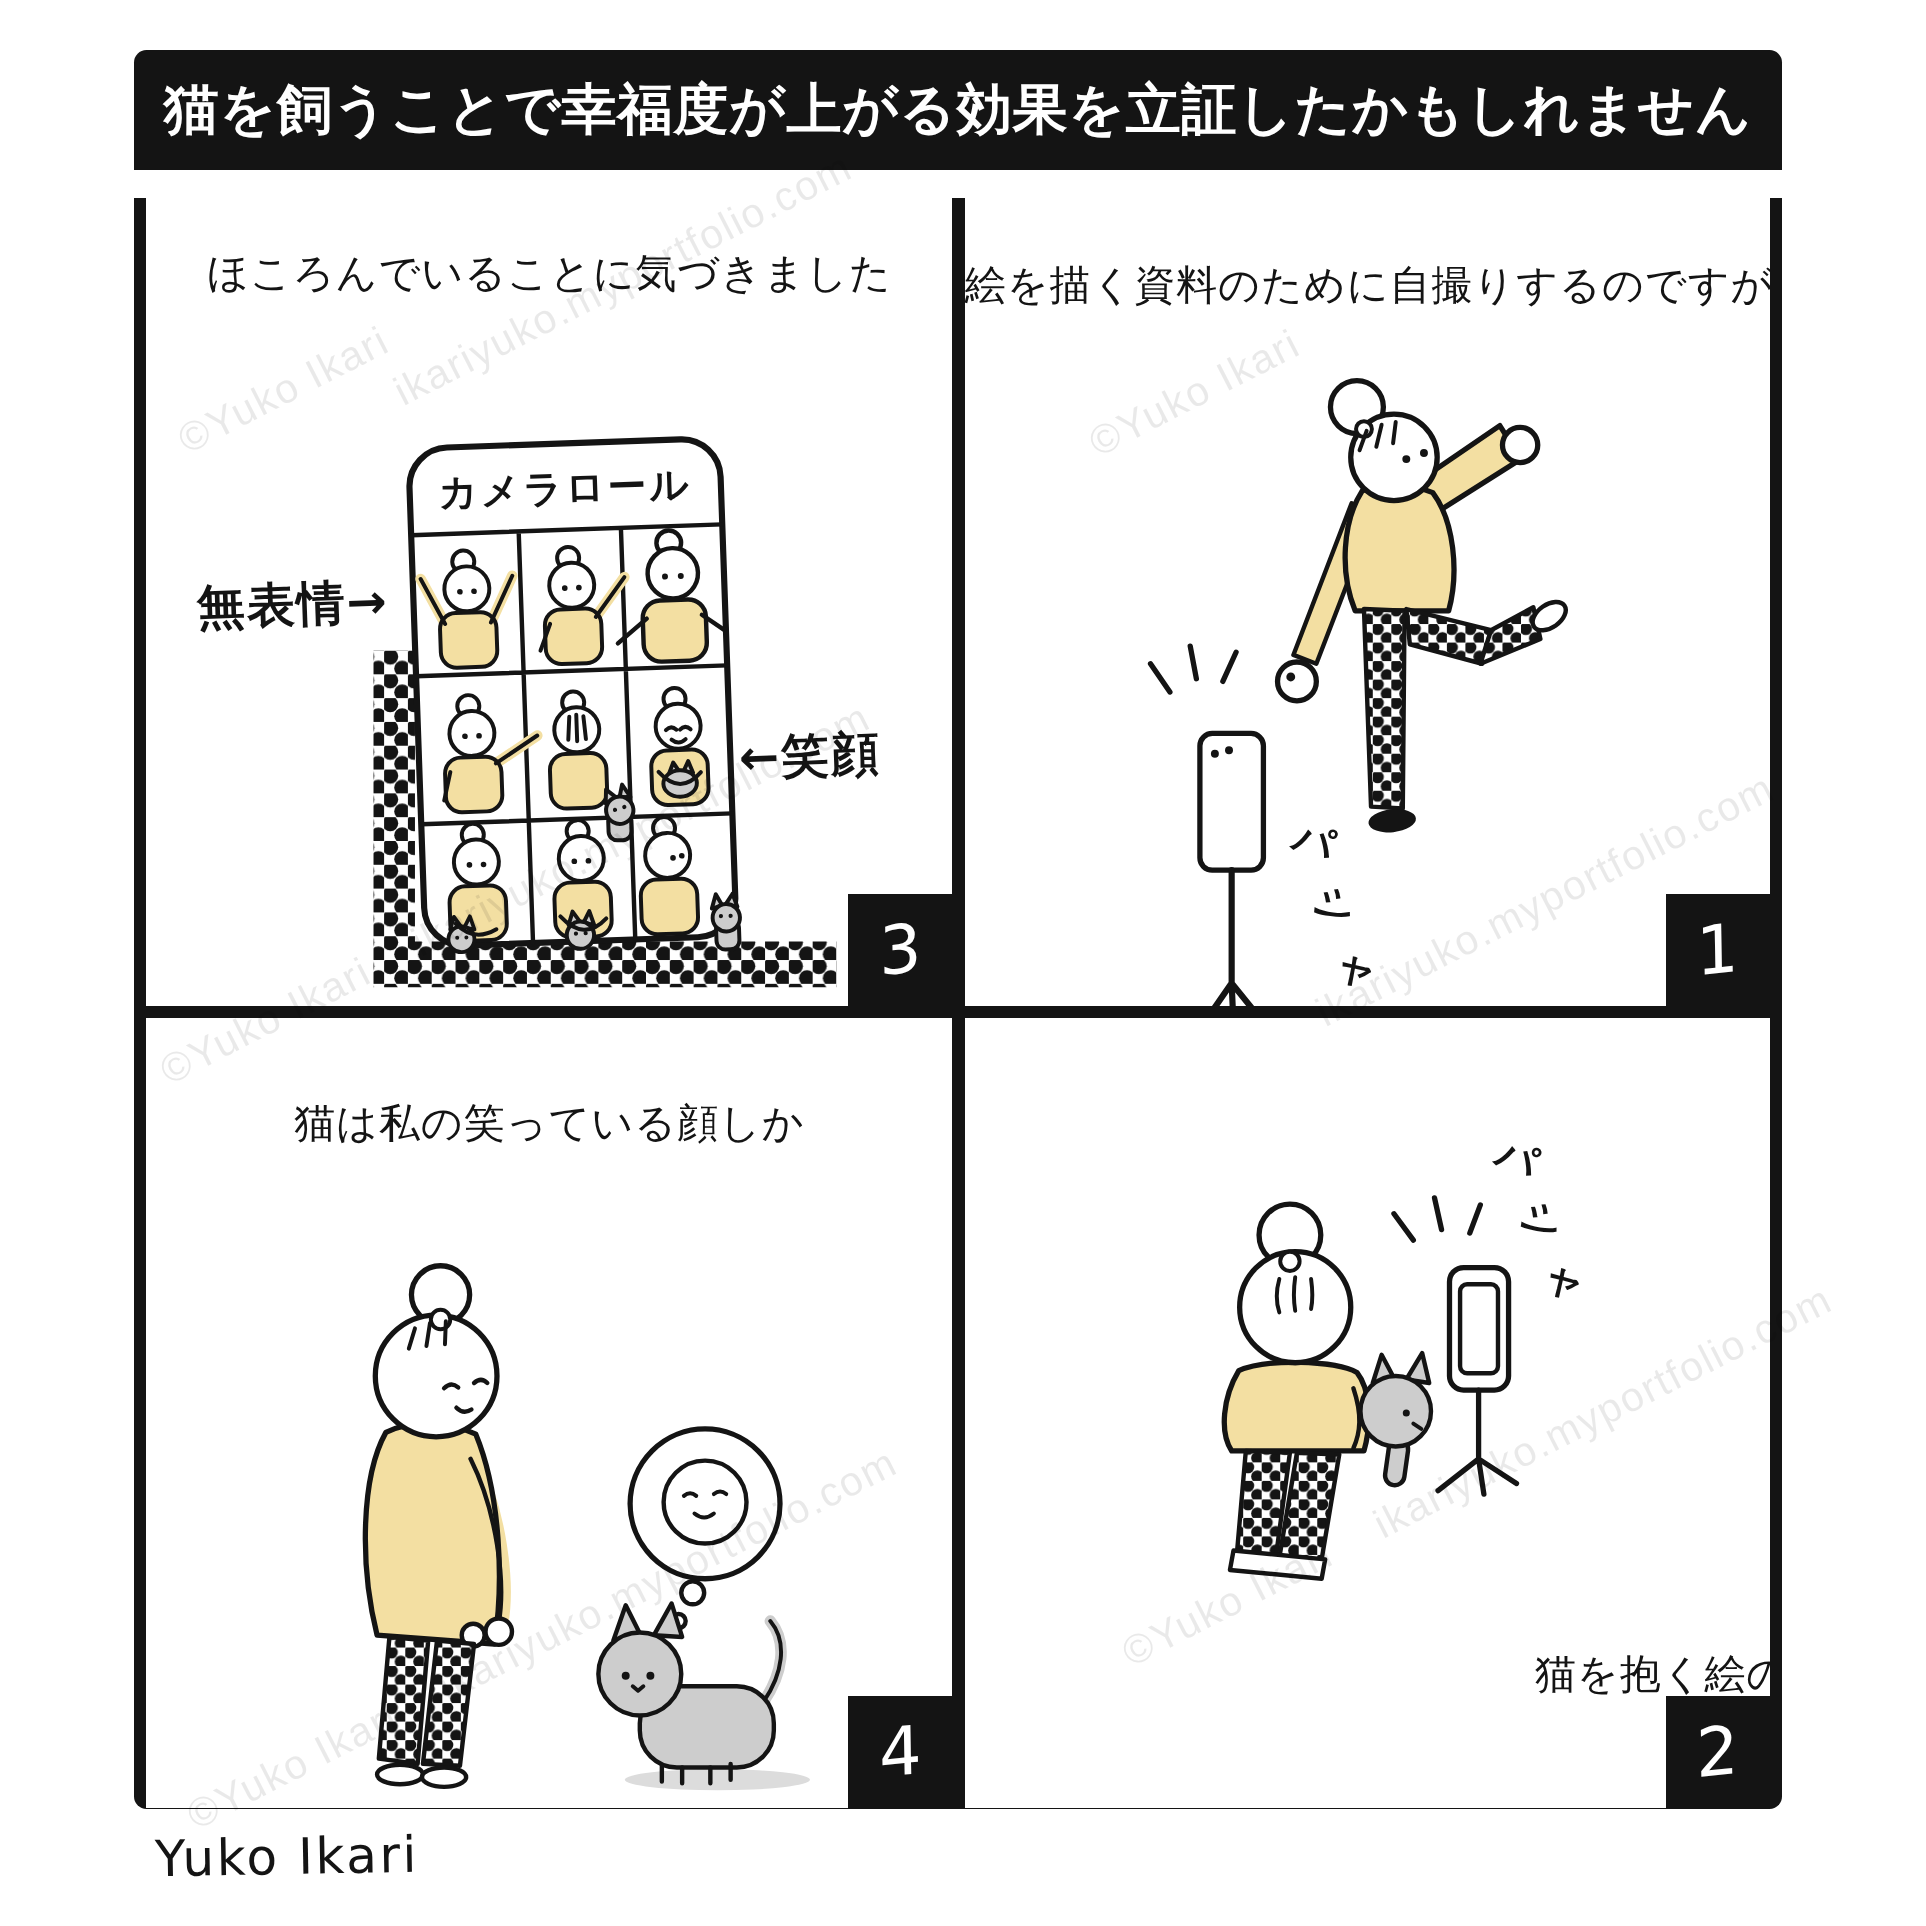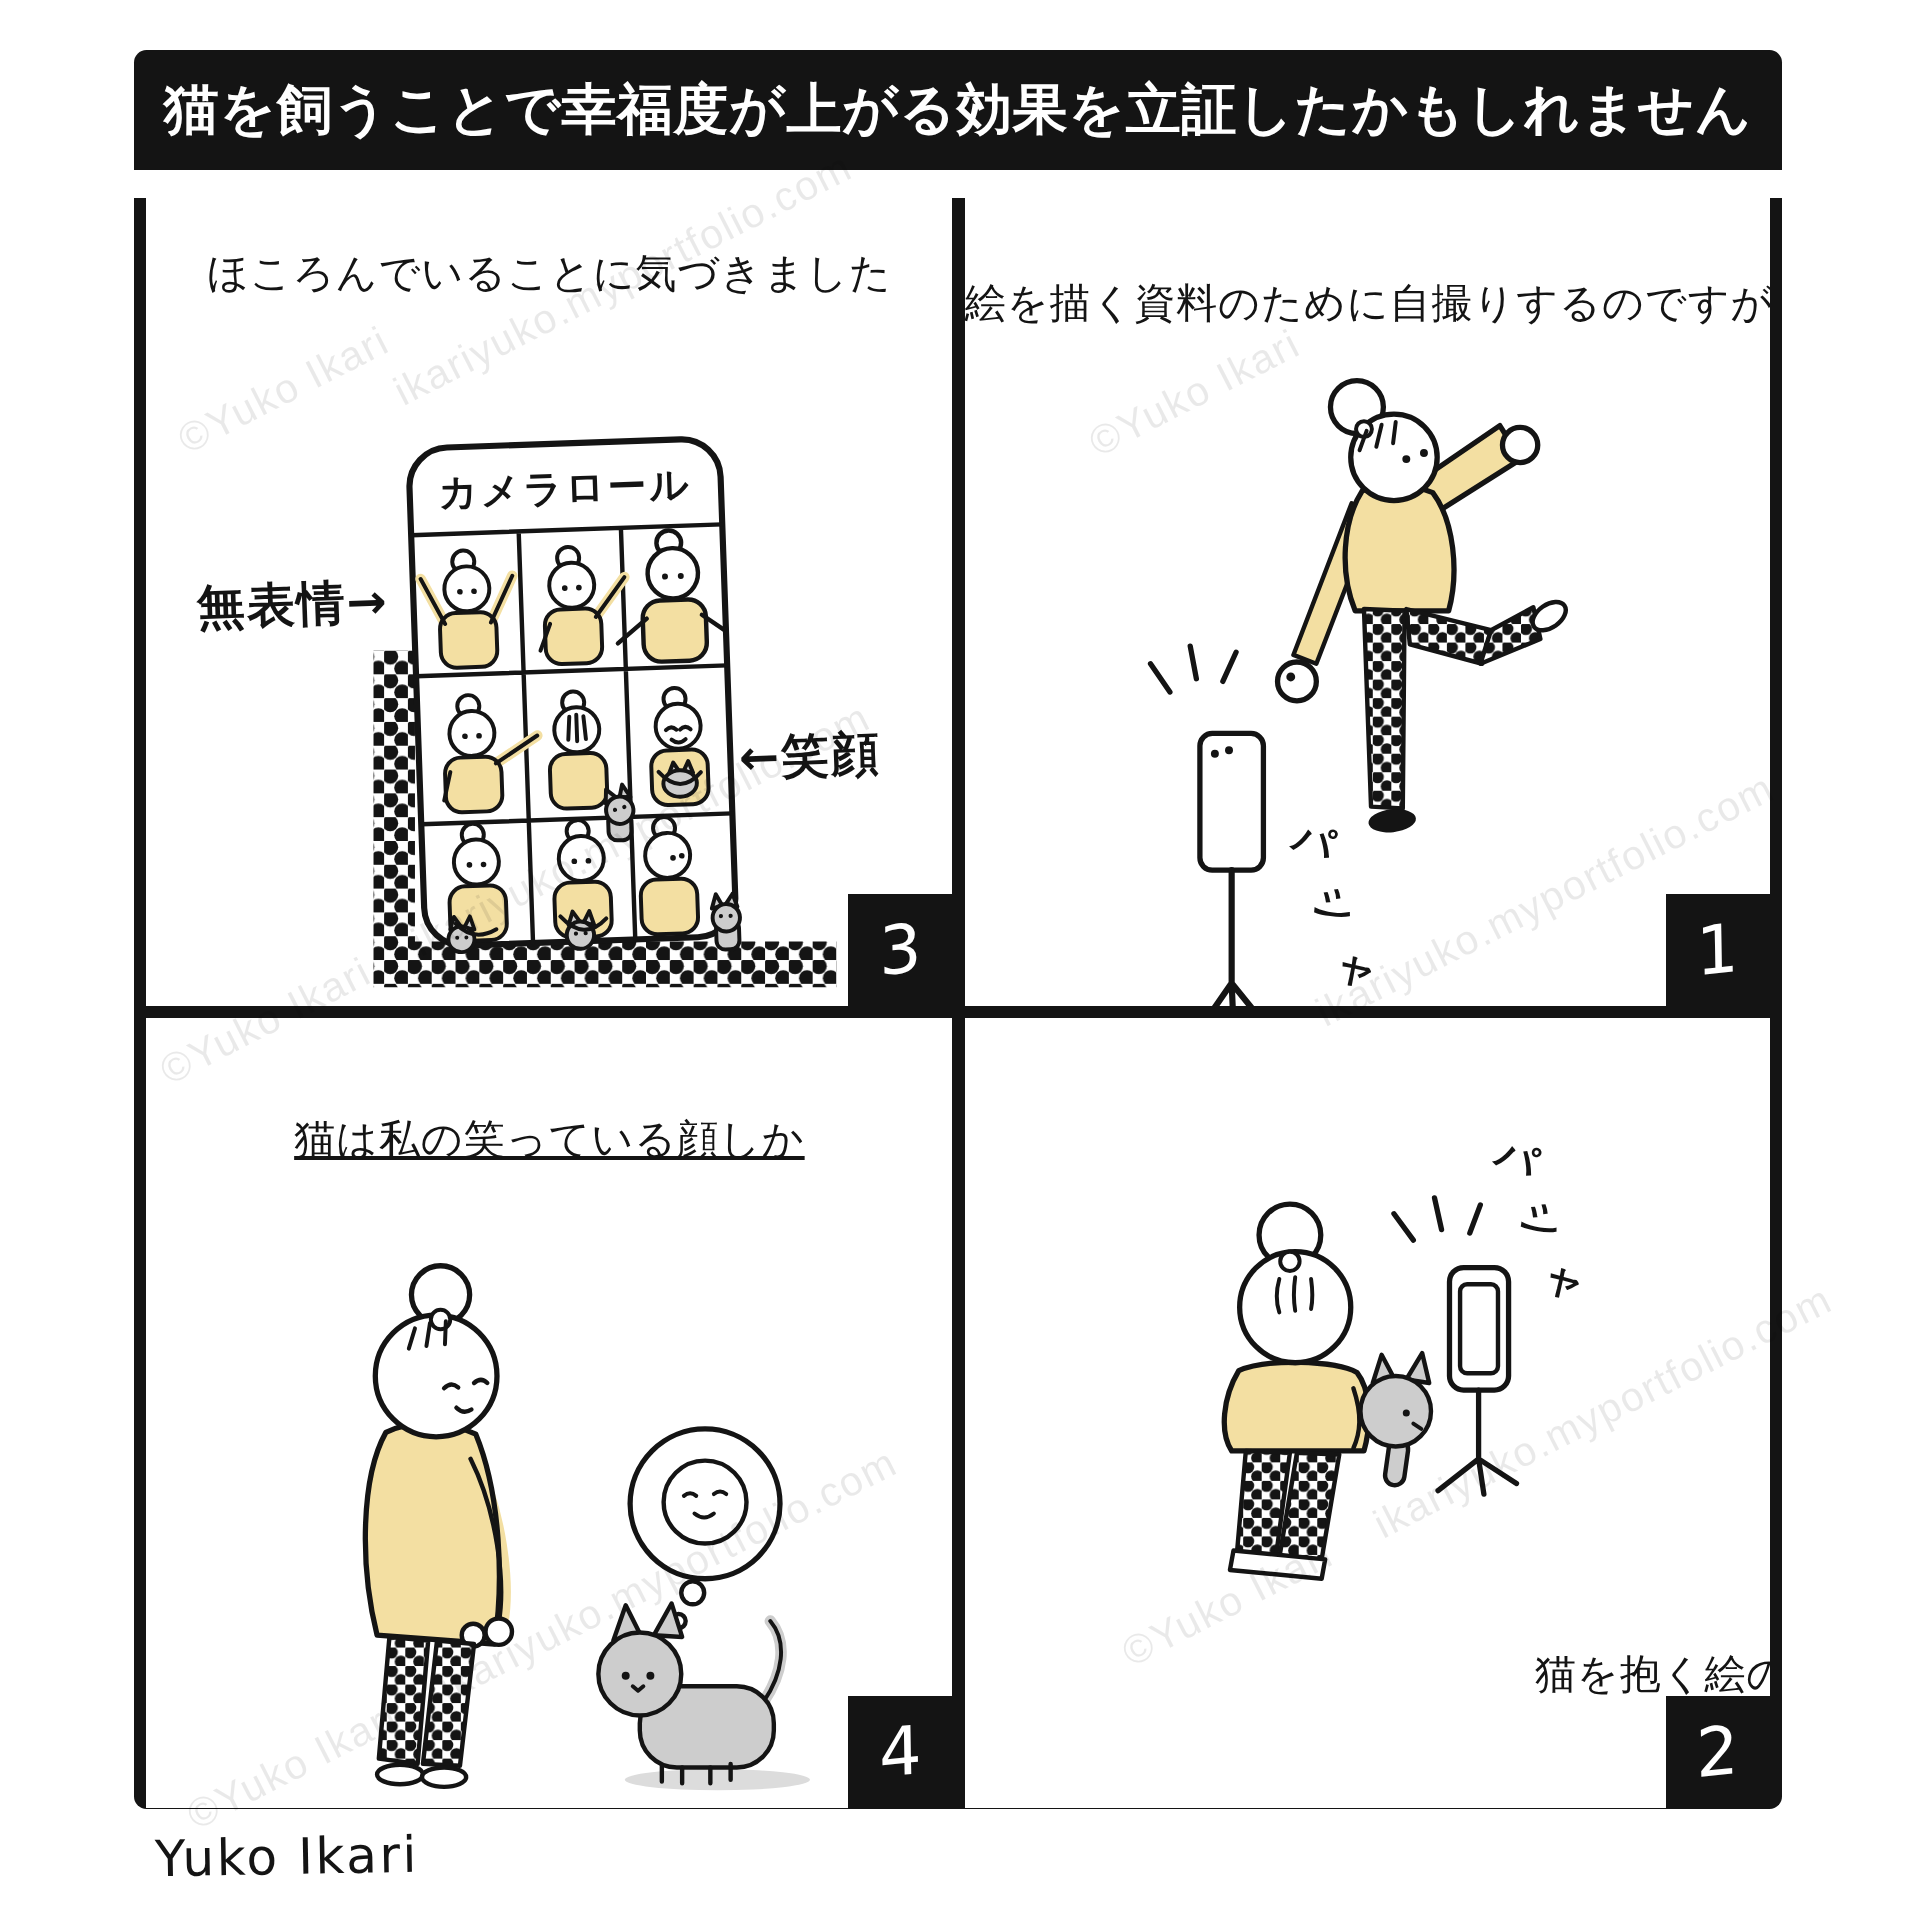--- a/index.html
+++ b/index.html
@@ -201,21 +201,21 @@
           </g>
         </g>
       </g>
     </svg>
     <div class="num-box">
       <span>3</span>
     </div>
   </div>
 
   <div class="panel">
-    <div class="caption" style="top:76px;">
+    <div class="caption" style="top:58px;">
       <div>絵を描く資料のために自撮りするのですが</div>
     </div>
     <div class="sfx" style="left:328px;top:616px;transform:rotate(16deg);">パ</div>
     <div class="sfx" style="left:349px;top:681px;transform:rotate(40deg);">シ</div>
     <div class="sfx" style="left:371px;top:743px;transform:rotate(22deg);">ャ</div>
 
     <svg viewBox="0 0 912 916">
       <g>
         <path d="M232,560 L210,528 M262,545 L255,508 M292,548 L307,515" class="fn sk w6"></path>
       </g>
@@ -244,21 +244,21 @@
         <ellipse cx="484" cy="706" rx="27" ry="13" class="fi" transform="rotate(-6 484 706)"></ellipse>
         <ellipse cx="662" cy="474" rx="21" ry="13" class="fw sk w5" transform="rotate(-35 662 474)"></ellipse>
       </g>
     </svg>
     <div class="num-box">
       <span>1</span>
     </div>
   </div>
 
   <div class="panel">
-    <div class="caption" style="top:92px;line-height:58px;text-decoration:underline;">
+    <div class="caption" style="top:76px;line-height:58px;">
       <div>猫は私の笑っている顔しか</div>
     </div>
 
     <svg viewBox="0 0 914 896">
       <g>
         <path d="M368,500 C398,560 408,640 400,686" class="sy" stroke-width="22"></path>
         <path d="M272,470 C244,520 242,620 262,700 L395,710 C406,640 402,540 374,472 C340,456 300,456 272,470 Z" class="fy sk w6"></path>
         <path d="M368,500 C398,560 408,640 400,686" class="fn sk w5"></path>
         <circle cx="334" cy="314" r="33" class="fw sk w6"></circle>
         <circle cx="329" cy="406" r="69" class="fw sk w6"></circle>

